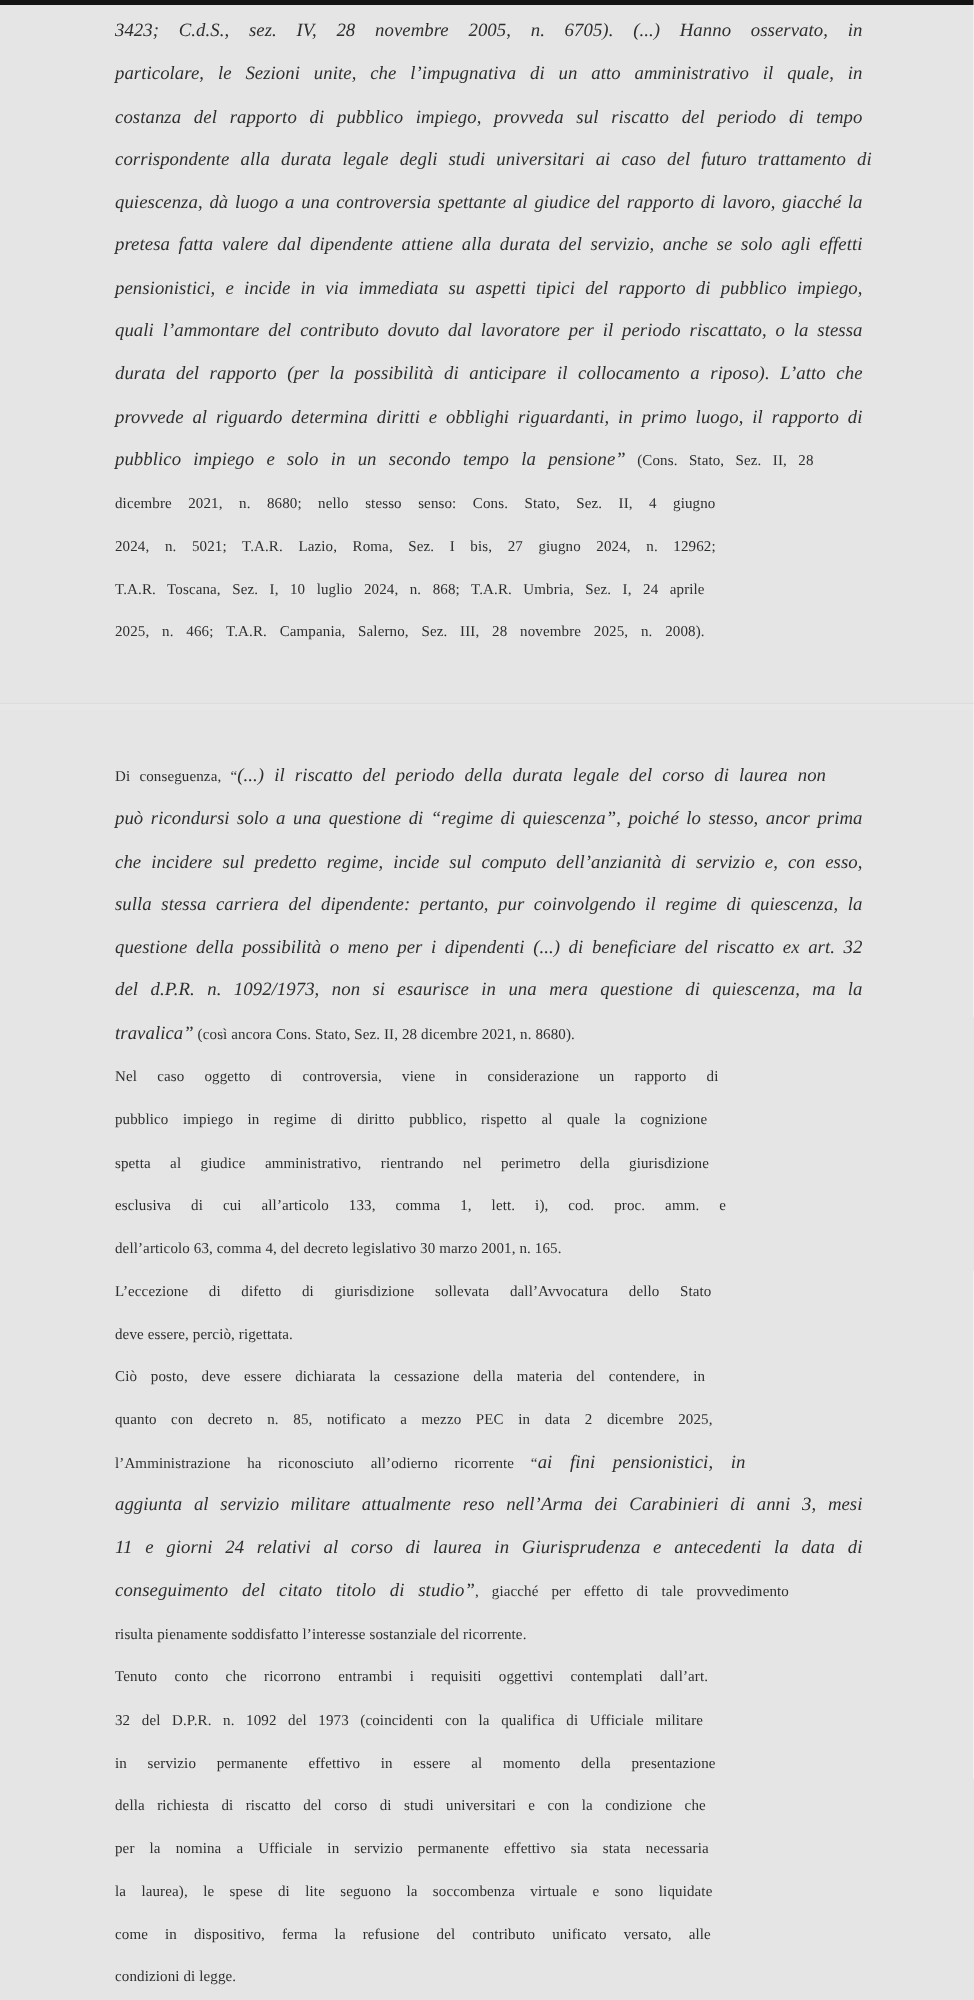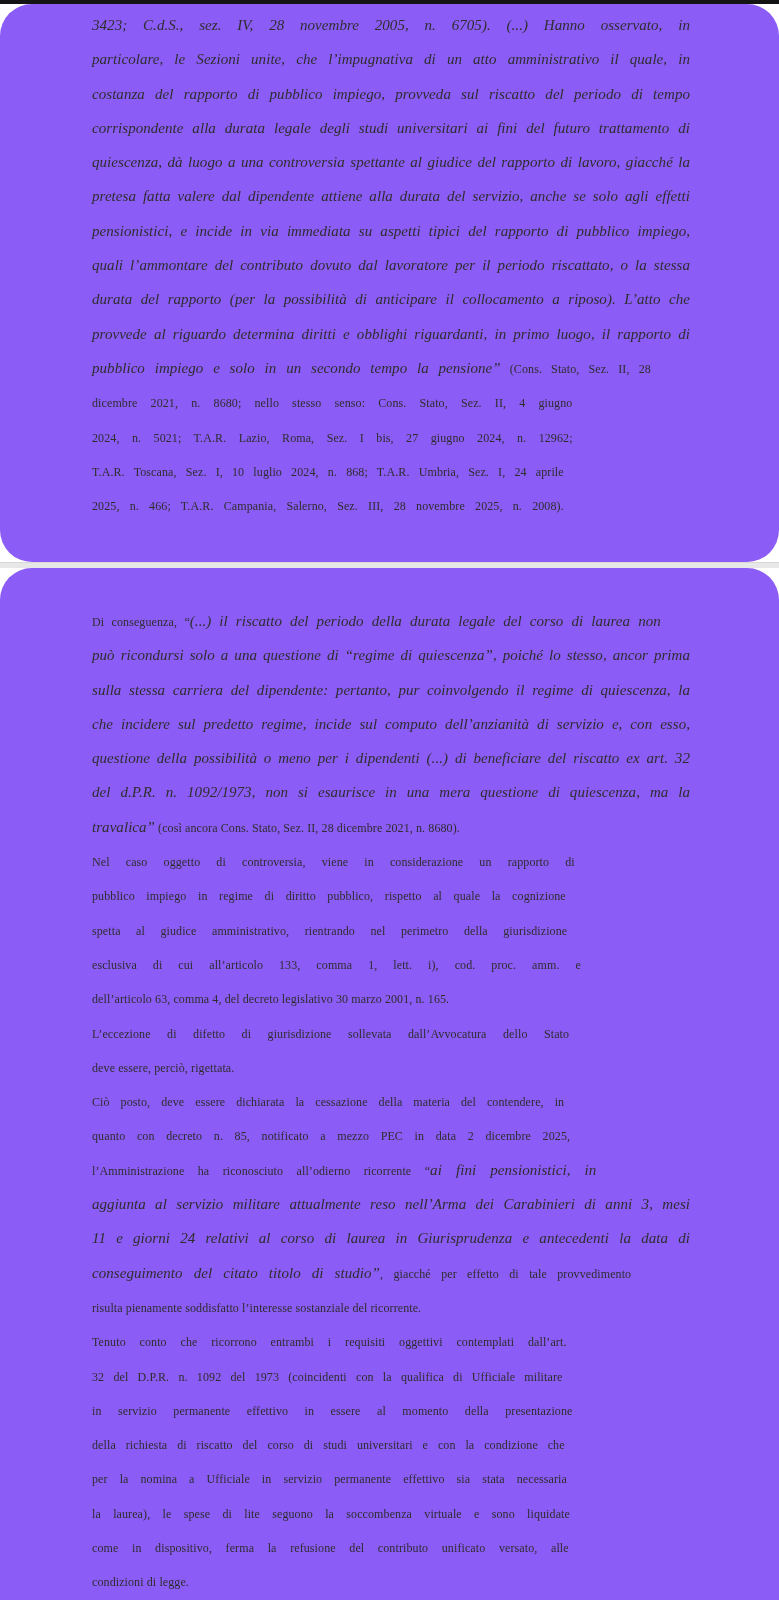--- a/index.html
+++ b/index.html
@@ -19,26 +19,25 @@
     width: 779px;
     height: 1600px;
     background: #ffffff;
   }
   .top-edge {
     height: 4px;
     width: 100%;
     background: #141414;
   }
   .doc-page {
-    background: #8b5cf6;
+    background: #e5e5e5;
     padding-left: 92px;
     padding-right: 89px;
     box-sizing: border-box;
     overflow: hidden;
-    border-radius: 32px;
   }
   .page-1 { height: 558px; padding-top: 4px; }
   .page-gap {
     height: 6px;
     width: 100%;
     background: #e7e7e7;
     border-top: 1px solid #d9d9d9;
     box-sizing: border-box;
   }
   .page-2 { height: 1204px; padding-top: 36px; }
@@ -53,39 +52,39 @@
 </style>
 </head>
 <body>
 
 <div class="viewer">
   <div class="top-edge"></div>
   <div class="doc-page page-1">
       <div class="line"><span class="seg-wrap" style="word-spacing: 11.98px;"><span class="it">3423; C.d.S., sez. IV, 28 novembre 2005, n. 6705). (...) Hanno osservato, in</span></span></div>
       <div class="line"><span class="seg-wrap" style="word-spacing: 7.26px;"><span class="it">particolare, le Sezioni unite, che l’impugnativa di un atto amministrativo il quale, in</span></span></div>
       <div class="line"><span class="seg-wrap" style="word-spacing: 6.37px;"><span class="it">costanza del rapporto di pubblico impiego, provveda sul riscatto del periodo di tempo</span></span></div>
-      <div class="line"><span class="seg-wrap" style="word-spacing: 5.05px;"><span class="it">corrispondente alla durata legale degli studi universitari ai fini del futuro trattamento di</span></span></div>
+      <div class="line"><span class="seg-wrap" style="word-spacing: 5.05px;"><span class="it">corrispondente alla durata legale degli studi universitari ai caso del futuro trattamento di</span></span></div>
       <div class="line"><span class="seg-wrap" style="word-spacing: 1.63px;"><span class="it">quiescenza, dà luogo a una controversia spettante al giudice del rapporto di lavoro, giacché la</span></span></div>
       <div class="line"><span class="seg-wrap" style="word-spacing: 3.14px;"><span class="it">pretesa fatta valere dal dipendente attiene alla durata del servizio, anche se solo agli effetti</span></span></div>
       <div class="line"><span class="seg-wrap" style="word-spacing: 4.34px;"><span class="it">pensionistici, e incide in via immediata su aspetti tipici del rapporto di pubblico impiego,</span></span></div>
       <div class="line"><span class="seg-wrap" style="word-spacing: 3.23px;"><span class="it">quali l’ammontare del contributo dovuto dal lavoratore per il periodo riscattato, o la stessa</span></span></div>
       <div class="line"><span class="seg-wrap" style="word-spacing: 4.65px;"><span class="it">durata del rapporto (per la possibilità di anticipare il collocamento a riposo). L’atto che</span></span></div>
       <div class="line"><span class="seg-wrap" style="word-spacing: 3.3px;"><span class="it">provvede al riguardo determina diritti e obblighi riguardanti, in primo luogo, il rapporto di</span></span></div>
       <div class="line"><span class="seg-wrap" style="word-spacing: 5.98px;"><span class="it">pubblico impiego e solo in un secondo tempo la pensione”</span><span class="rg"> (Cons. Stato, Sez. II, 28</span></span></div>
       <div class="line"><span class="seg-wrap" style="word-spacing: 10.03px; text-align: center;"><span class="rg">dicembre 2021, n. 8680; nello stesso senso: Cons. Stato, Sez. II, 4 giugno</span></span></div>
       <div class="line"><span class="seg-wrap" style="word-spacing: 9.32px;"><span class="rg">2024, n. 5021; T.A.R. Lazio, Roma, Sez. I bis, 27 giugno 2024, n. 12962;</span></span></div>
       <div class="line"><span class="seg-wrap" style="word-spacing: 6.06px;"><span class="rg">T.A.R. Toscana, Sez. I, 10 luglio 2024, n. 868; T.A.R. Umbria, Sez. I, 24 aprile</span></span></div>
       <div class="line"><span class="seg-wrap" style="word-spacing: 7.1px;"><span class="rg">2025, n. 466; T.A.R. Campania, Salerno, Sez. III, 28 novembre 2025, n. 2008).</span></span></div>
     </div>
   <div class="page-gap"></div>
   <div class="doc-page page-2">
       <div class="line"><span class="seg-wrap" style="word-spacing: 4.24px;"><span class="rg">Di conseguenza, “</span><span class="it">(...) il riscatto del periodo della durata legale del corso di laurea non</span></span></div>
       <div class="line"><span class="seg-wrap" style="word-spacing: 2.19px;"><span class="it">può ricondursi solo a una questione di “regime di quiescenza”, poiché lo stesso, ancor prima</span></span></div>
+      <div class="line"><span class="seg-wrap" style="word-spacing: 4.18px;"><span class="it">che incidere sul predetto regime, incide sul computo dell’anzianità di servizio e, con esso,</span></span></div>
       <div class="line"><span class="seg-wrap" style="word-spacing: 3.81px;"><span class="it">sulla stessa carriera del dipendente: pertanto, pur coinvolgendo il regime di quiescenza, la</span></span></div>
-      <div class="line"><span class="seg-wrap" style="word-spacing: 4.18px;"><span class="it">che incidere sul predetto regime, incide sul computo dell’anzianità di servizio e, con esso,</span></span></div>
       <div class="line"><span class="seg-wrap" style="word-spacing: 3.06px;"><span class="it">questione della possibilità o meno per i dipendenti (...) di beneficiare del riscatto ex art. 32</span></span></div>
       <div class="line"><span class="seg-wrap" style="word-spacing: 6.13px;"><span class="it">del d.P.R. n. 1092/1973, non si esaurisce in una mera questione di quiescenza, ma la</span></span></div>
       <div class="line"><span class="seg-wrap"><span class="it">travalica”</span><span class="rg"> (così ancora Cons. Stato, Sez. II, 28 dicembre 2021, n. 8680).</span></span></div>
       <div class="line"><span class="seg-wrap" style="word-spacing: 13px;"><span class="rg">Nel caso oggetto di controversia, viene in considerazione un rapporto di</span></span></div>
       <div class="line"><span class="seg-wrap" style="word-spacing: 8.48px;"><span class="rg">pubblico impiego in regime di diritto pubblico, rispetto al quale la cognizione</span></span></div>
       <div class="line"><span class="seg-wrap" style="word-spacing: 12.4px;"><span class="rg">spetta al giudice amministrativo, rientrando nel perimetro della giurisdizione</span></span></div>
       <div class="line"><span class="seg-wrap" style="word-spacing: 12.85px;"><span class="rg">esclusiva di cui all’articolo 133, comma 1, lett. i), cod. proc. amm. e</span></span></div>
       <div class="line"><span class="seg-wrap"><span class="rg">dell’articolo 63, comma 4, del decreto legislativo 30 marzo 2001, n. 165.</span></span></div>
       <div class="line"><span class="seg-wrap" style="word-spacing: 13.36px;"><span class="rg">L’eccezione di difetto di giurisdizione sollevata dall’Avvocatura dello Stato</span></span></div>
       <div class="line"><span class="seg-wrap"><span class="rg">deve essere, perciò, rigettata.</span></span></div>

